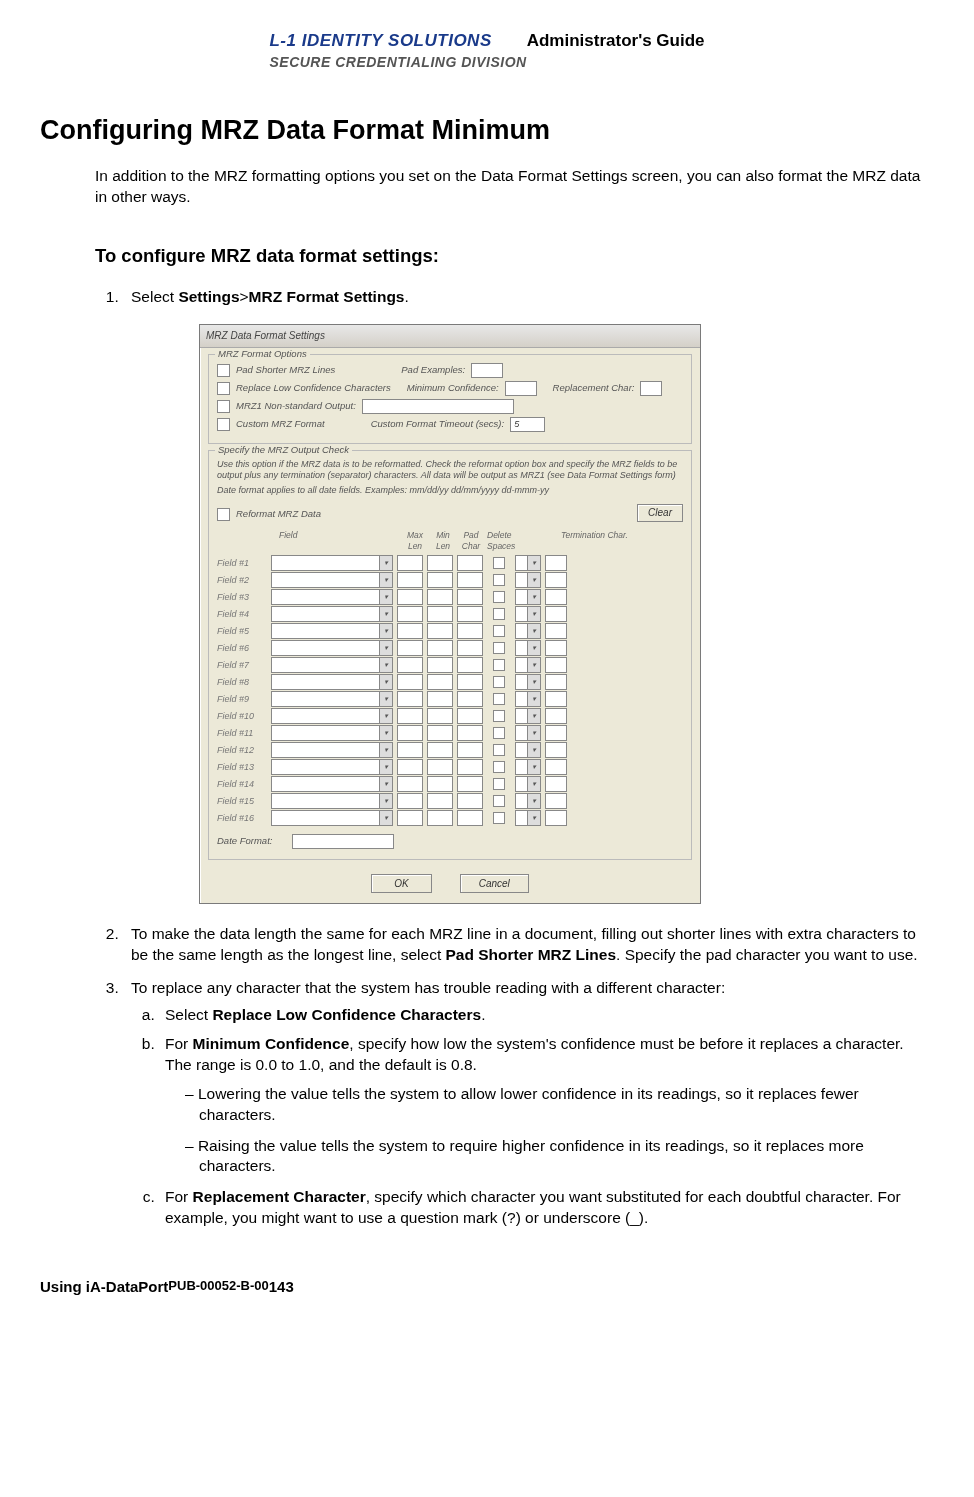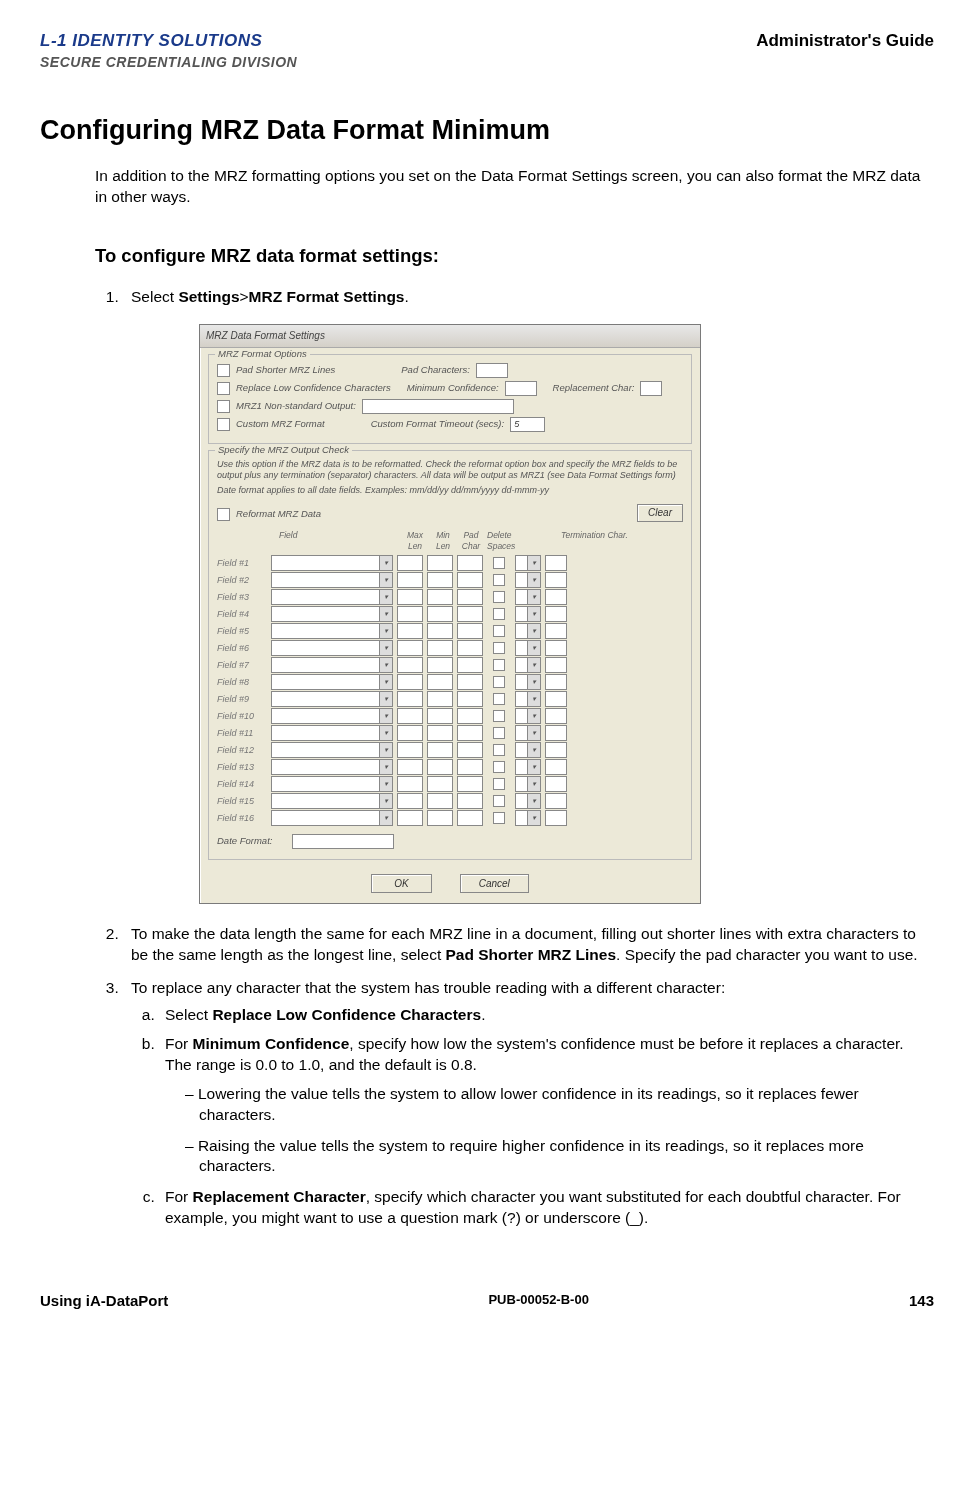--- a/index.html
+++ b/index.html
@@ -5,21 +5,21 @@
   body {
     font-family: Arial, Helvetica, sans-serif;
     margin: 0;
     padding: 30px 40px;
     width: 974px;
     box-sizing: border-box;
     color: #000;
     font-size: 15.5px;
     line-height: 1.35;
   }
-  .header { display: flex; justify-content: space-between; align-items: flex-start; margin-bottom: 40px; }
+  .header { display: flex; justify-content: center; align-items: flex-start; margin-bottom: 40px; }
   .logo-line1 { color: #1a3a8a; font-weight: bold; font-style: italic; font-size: 17px; letter-spacing: 0.5px; }
   .logo-line2 { color: #555; font-weight: bold; font-style: italic; font-size: 14px; letter-spacing: 0.5px; }
   .admin-guide { font-weight: bold; font-size: 17px; }
   h1.main-title { font-size: 27px; font-weight: bold; margin: 0 0 18px 0; }
   .intro-para { margin: 0 0 36px 55px; }
   h2.sub-title { font-size: 18.5px; font-weight: bold; margin: 0 0 18px 55px; }
   ol.steps { margin: 0 0 0 55px; padding-left: 28px; }
   ol.steps > li { margin-bottom: 12px; padding-left: 8px; }
   ol.steps > li::marker { font-weight: normal; }
   .bold { font-weight: bold; }
@@ -85,21 +85,21 @@
   .combo { border: 1px solid #888; background: #fff; height: 14px; width: 120px; display:flex; }
   .combo-btn { width: 12px; border-left: 1px solid #888; background: #ddd; margin-left:auto; display:flex; align-items:center; justify-content:center; font-size:7px; color:#555; }
   .sm-in { border:1px solid #888; background:#fff; height:14px; width:24px; }
   .sm-chk-cell { width:24px; display:flex; justify-content:center; }
   .sm-chk { width:10px; height:10px; border:1px solid #888; background:#fff; }
   .term-combo { border:1px solid #888; background:#fff; height:14px; width:24px; display:flex; }
   .term-in { border:1px solid #888; background:#fff; height:14px; width:20px; }
   .date-format-row { display:flex; align-items:center; gap:20px; margin: 8px 0 2px 0; }
   .dlg-buttons { display:flex; justify-content:center; gap:28px; padding: 8px 0 10px 0; }
 
-  .footer { display:flex; justify-content:space-between; margin-top: 62px; font-size: 15px; gap: 10px; }
+  .footer { display:flex; margin-top: 48px; font-size: 15px; }
   .footer-left, .footer-right { font-weight: bold; }
   .footer-center { font-weight: bold; font-size: 13px; }
 </style>
 </head>
 <body>
 
 <div class="header">
   <div>
     <div class="logo-line1">L-1 IDENTITY SOLUTIONS</div>
     <div class="logo-line2">SECURE CREDENTIALING DIVISION</div>
@@ -119,21 +119,21 @@
 
     <div class="dialog-wrap">
       <div class="dialog">
         <div class="title-bar">MRZ Data Format Settings</div>
 
         <div class="group">
           <div class="group-title">MRZ Format Options</div>
           <div class="opt-row">
             <div class="chk"></div>
             <span class="lbl">Pad Shorter MRZ Lines</span>
-            <span class="lbl" style="margin-left:60px">Pad Characters:</span>
+            <span class="lbl" style="margin-left:60px">Pad Examples:</span>
             <div class="tiny-input w30"></div>
           </div>
           <div class="opt-row">
             <div class="chk"></div>
             <span class="lbl">Replace Low Confidence Characters</span>
             <span class="lbl" style="margin-left:10px">Minimum Confidence:</span>
             <div class="tiny-input w30"></div>
             <span class="lbl" style="margin-left:10px">Replacement Char:</span>
             <div class="tiny-input w20"></div>
           </div>

